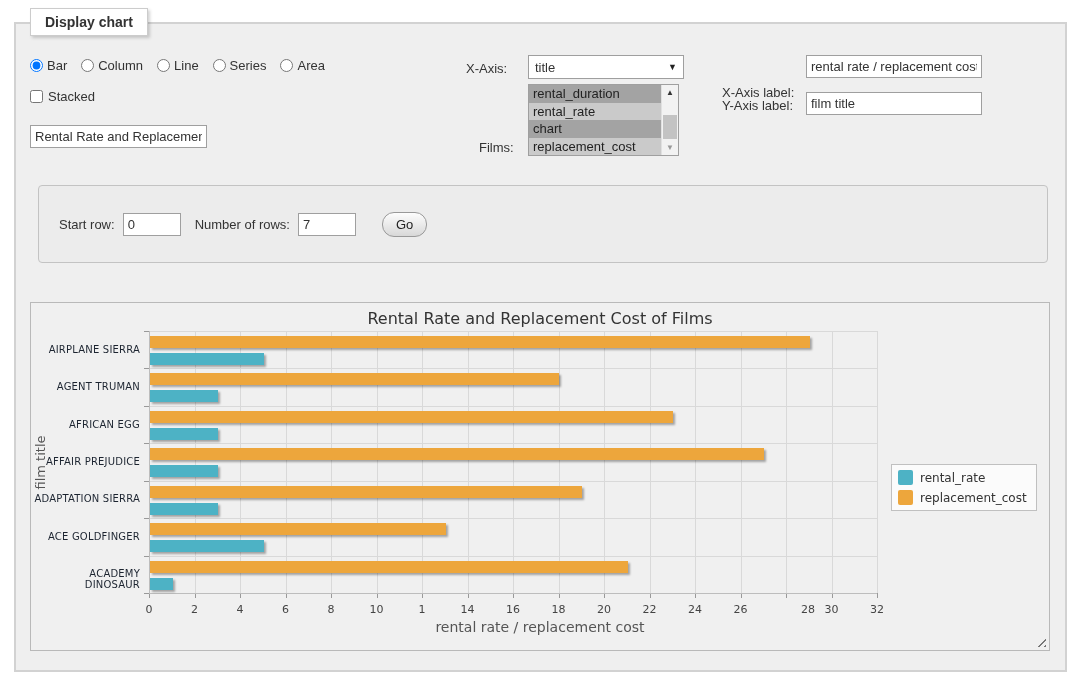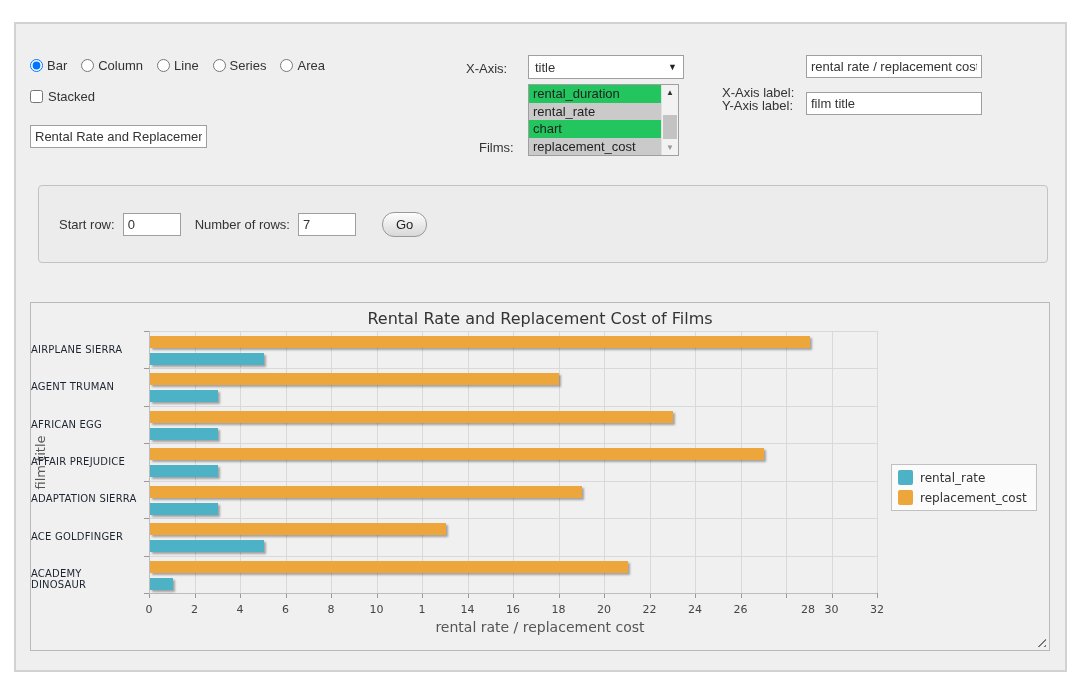--- a/index.html
+++ b/index.html
@@ -36,21 +36,21 @@
   .select-box {
     left:528px; top:55px; width:156px; height:24px; background:#fff;
     border:1px solid #9f9f9f; display:flex; align-items:center; justify-content:space-between;
     padding:0 6px; font-size:13px; color:#333; cursor:default;
   }
   .select-caret { font-size:9px; color:#222; }
 
   
   .series-label { left:479px; top:140px; }
   .listbox {
-    left:528px; top:84px; width:151px; height:72px; background:#22c55e;
+    left:528px; top:84px; width:151px; height:72px; background:#a3a3a3;
     border:1px solid #9f9f9f; display:flex; overflow:hidden;
   }
   .list-options { flex:1; overflow:hidden; }
   .list-option { font-size:13px; color:#222; padding:1px 4px; height:17.5px; white-space:nowrap; }
   .list-option.selected { background:#cacaca; }
   .scrollbar { width:17px; background:#f2f2f2; border-left:1px solid #e0e0e0; position:relative; }
   .sb-btn { height:15px; display:flex; align-items:center; justify-content:center; font-size:8px; background:#f2f2f2; }
   .sb-up { color:#333; } .sb-down { position:absolute; bottom:0; left:0; right:0; color:#999; }
   .sb-thumb { position:absolute; left:1px; right:1px; top:30px; height:24px; background:#c3c3c3; }
 
@@ -82,21 +82,21 @@
     position:absolute; left:0; top:6px; width:100%; text-align:center;
     font-family:"DejaVu Sans",sans-serif; font-size:16px; color:#333;
   }
   .gridline-v { position:absolute; width:1px; background:#d9d9d9; }
   .gridline-h { position:absolute; height:1px; background:#d9d9d9; }
   .axis-line-y { position:absolute; width:1px; background:#bdbdbd; }
   .axis-line-x { position:absolute; height:1px; background:#bdbdbd; }
   .tick { position:absolute; background:#999; }
   .bar { position:absolute; height:12px; box-shadow:2px 2px 2px rgba(0,0,0,.32); }
   .cat-label {
-    position:absolute; font-size:10px; color:#1c2430; text-align:left;
+    position:absolute; font-size:10px; color:#1c2430; text-align:right;
     font-family:"DejaVu Sans",sans-serif; letter-spacing:.2px;
   }
   .xtick-label {
     position:absolute; font-size:11px; color:#444; transform:translateX(-50%);
     font-family:"DejaVu Sans",sans-serif;
   }
   .xaxis-title {
     position:absolute; width:100%; text-align:center; font-size:14px; color:#555;
     font-family:"DejaVu Sans",sans-serif;
   }
@@ -114,20 +114,21 @@
     position:absolute; right:3px; bottom:3px; width:12px; height:12px;
     background:repeating-linear-gradient(-45deg,#777 0 1.5px,transparent 1.5px 4.5px);
     clip-path:polygon(100% 0,100% 100%,0 100%);
   }
 </style>
 </head>
 <body>
 
 <div class="page">
   <div class="fieldset"></div>
+  <div class="legend-box">Display chart</div>
 
   <div class="abs radio-row">
       <label class="radio-item">
         <input type="radio" name="charttype" checked="" style="">
         <span>Bar</span>
       </label>
       <label class="radio-item">
         <input type="radio" name="charttype" style="">
         <span>Column</span>
       </label>

